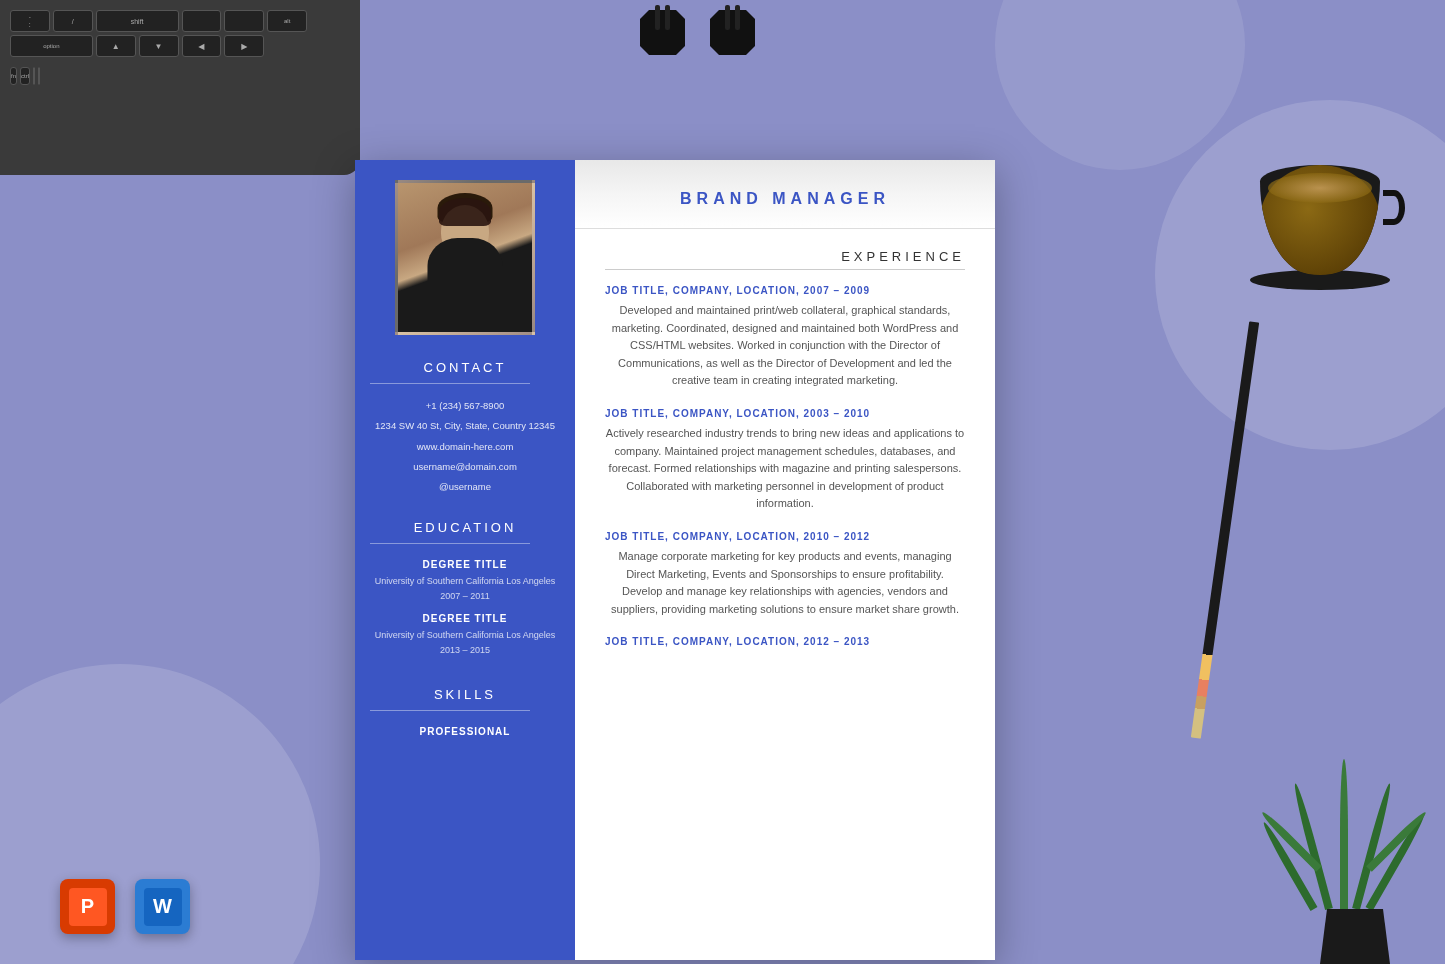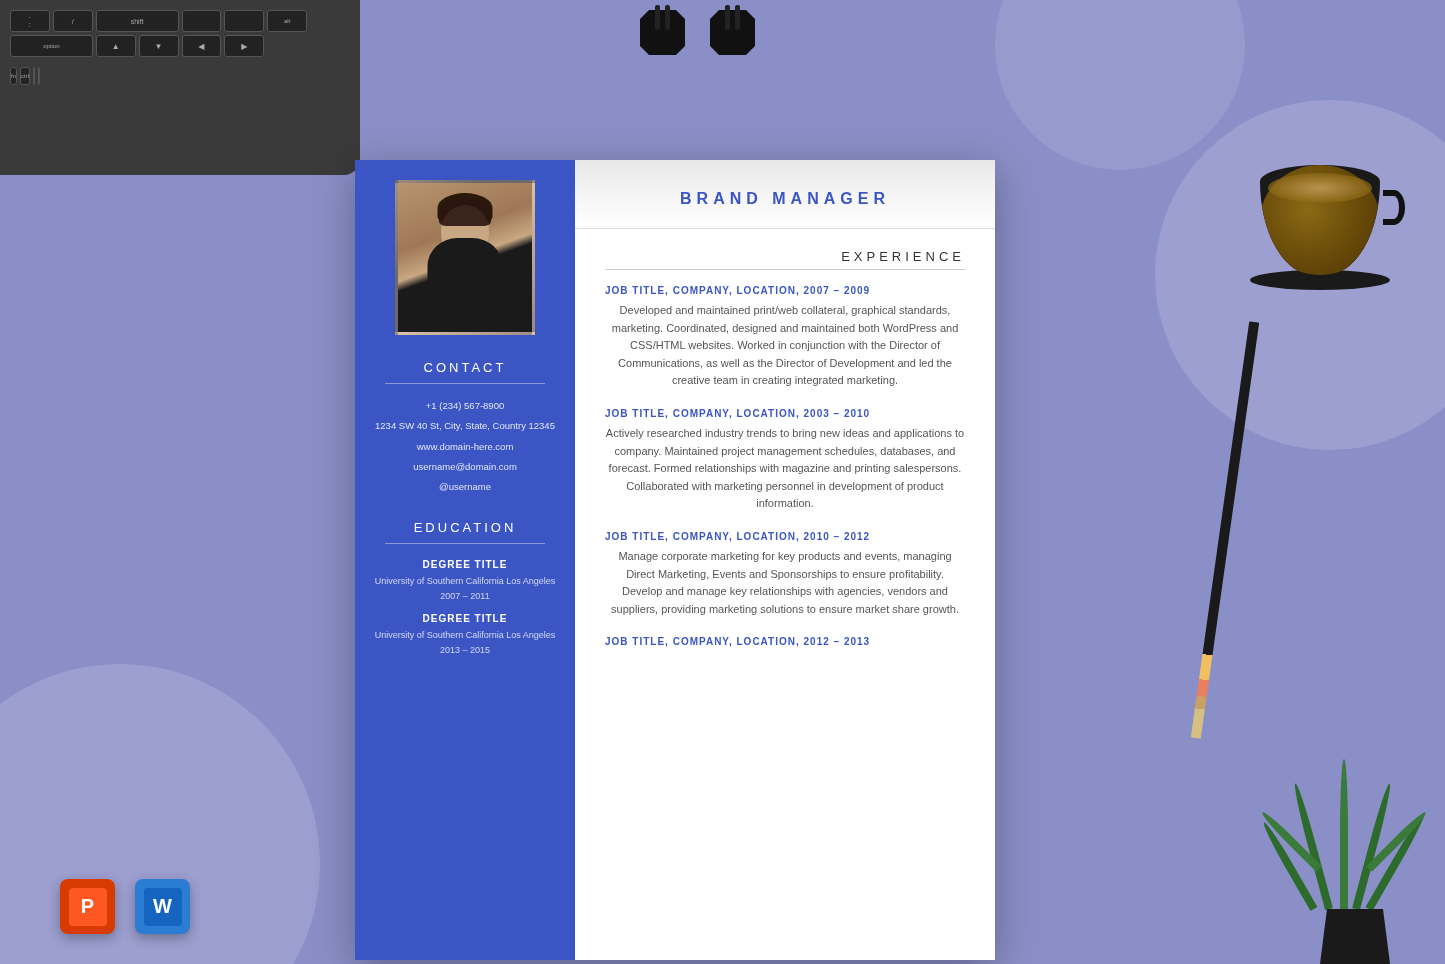--- a/index.html
+++ b/index.html
@@ -172,21 +172,20 @@
       margin-bottom: 7px;
       line-height: 1.4;
     }
 
     .left-section {
       width: 100%;
       padding: 0 15px;
       margin-bottom: 20px;
       display: flex;
       flex-direction: column;
-      align-items: center;
     }
 
     .degree-title {
       color: white;
       font-family: 'Arial', sans-serif;
       font-size: 10px;
       font-weight: 700;
       letter-spacing: 1px;
       text-align: center;
       margin-bottom: 5px;
@@ -447,20 +446,25 @@
       <div class="section-title">EDUCATION</div>
       <div class="section-divider"></div>
       <div class="degree-title">DEGREE TITLE</div>
       <div class="university-text">University of Southern California Los Angeles</div>
       <div class="year-text">2007 – 2011</div>
       <div class="degree-title">DEGREE TITLE</div>
       <div class="university-text">University of Southern California Los Angeles</div>
       <div class="year-text">2013 – 2015</div>
     </div>
 
+    <div class="left-section">
+      <div class="section-title">SKILLS</div>
+      <div class="section-divider"></div>
+      <div class="degree-title">PROFESSIONAL</div>
+    </div>
   </div>
 
   <div class="resume-right">
 
     <div class="resume-header">
       <div class="person-title">BRAND MANAGER</div>
     </div>
 
     <div class="resume-body">
       <div class="exp-section-title">EXPERIENCE</div>

